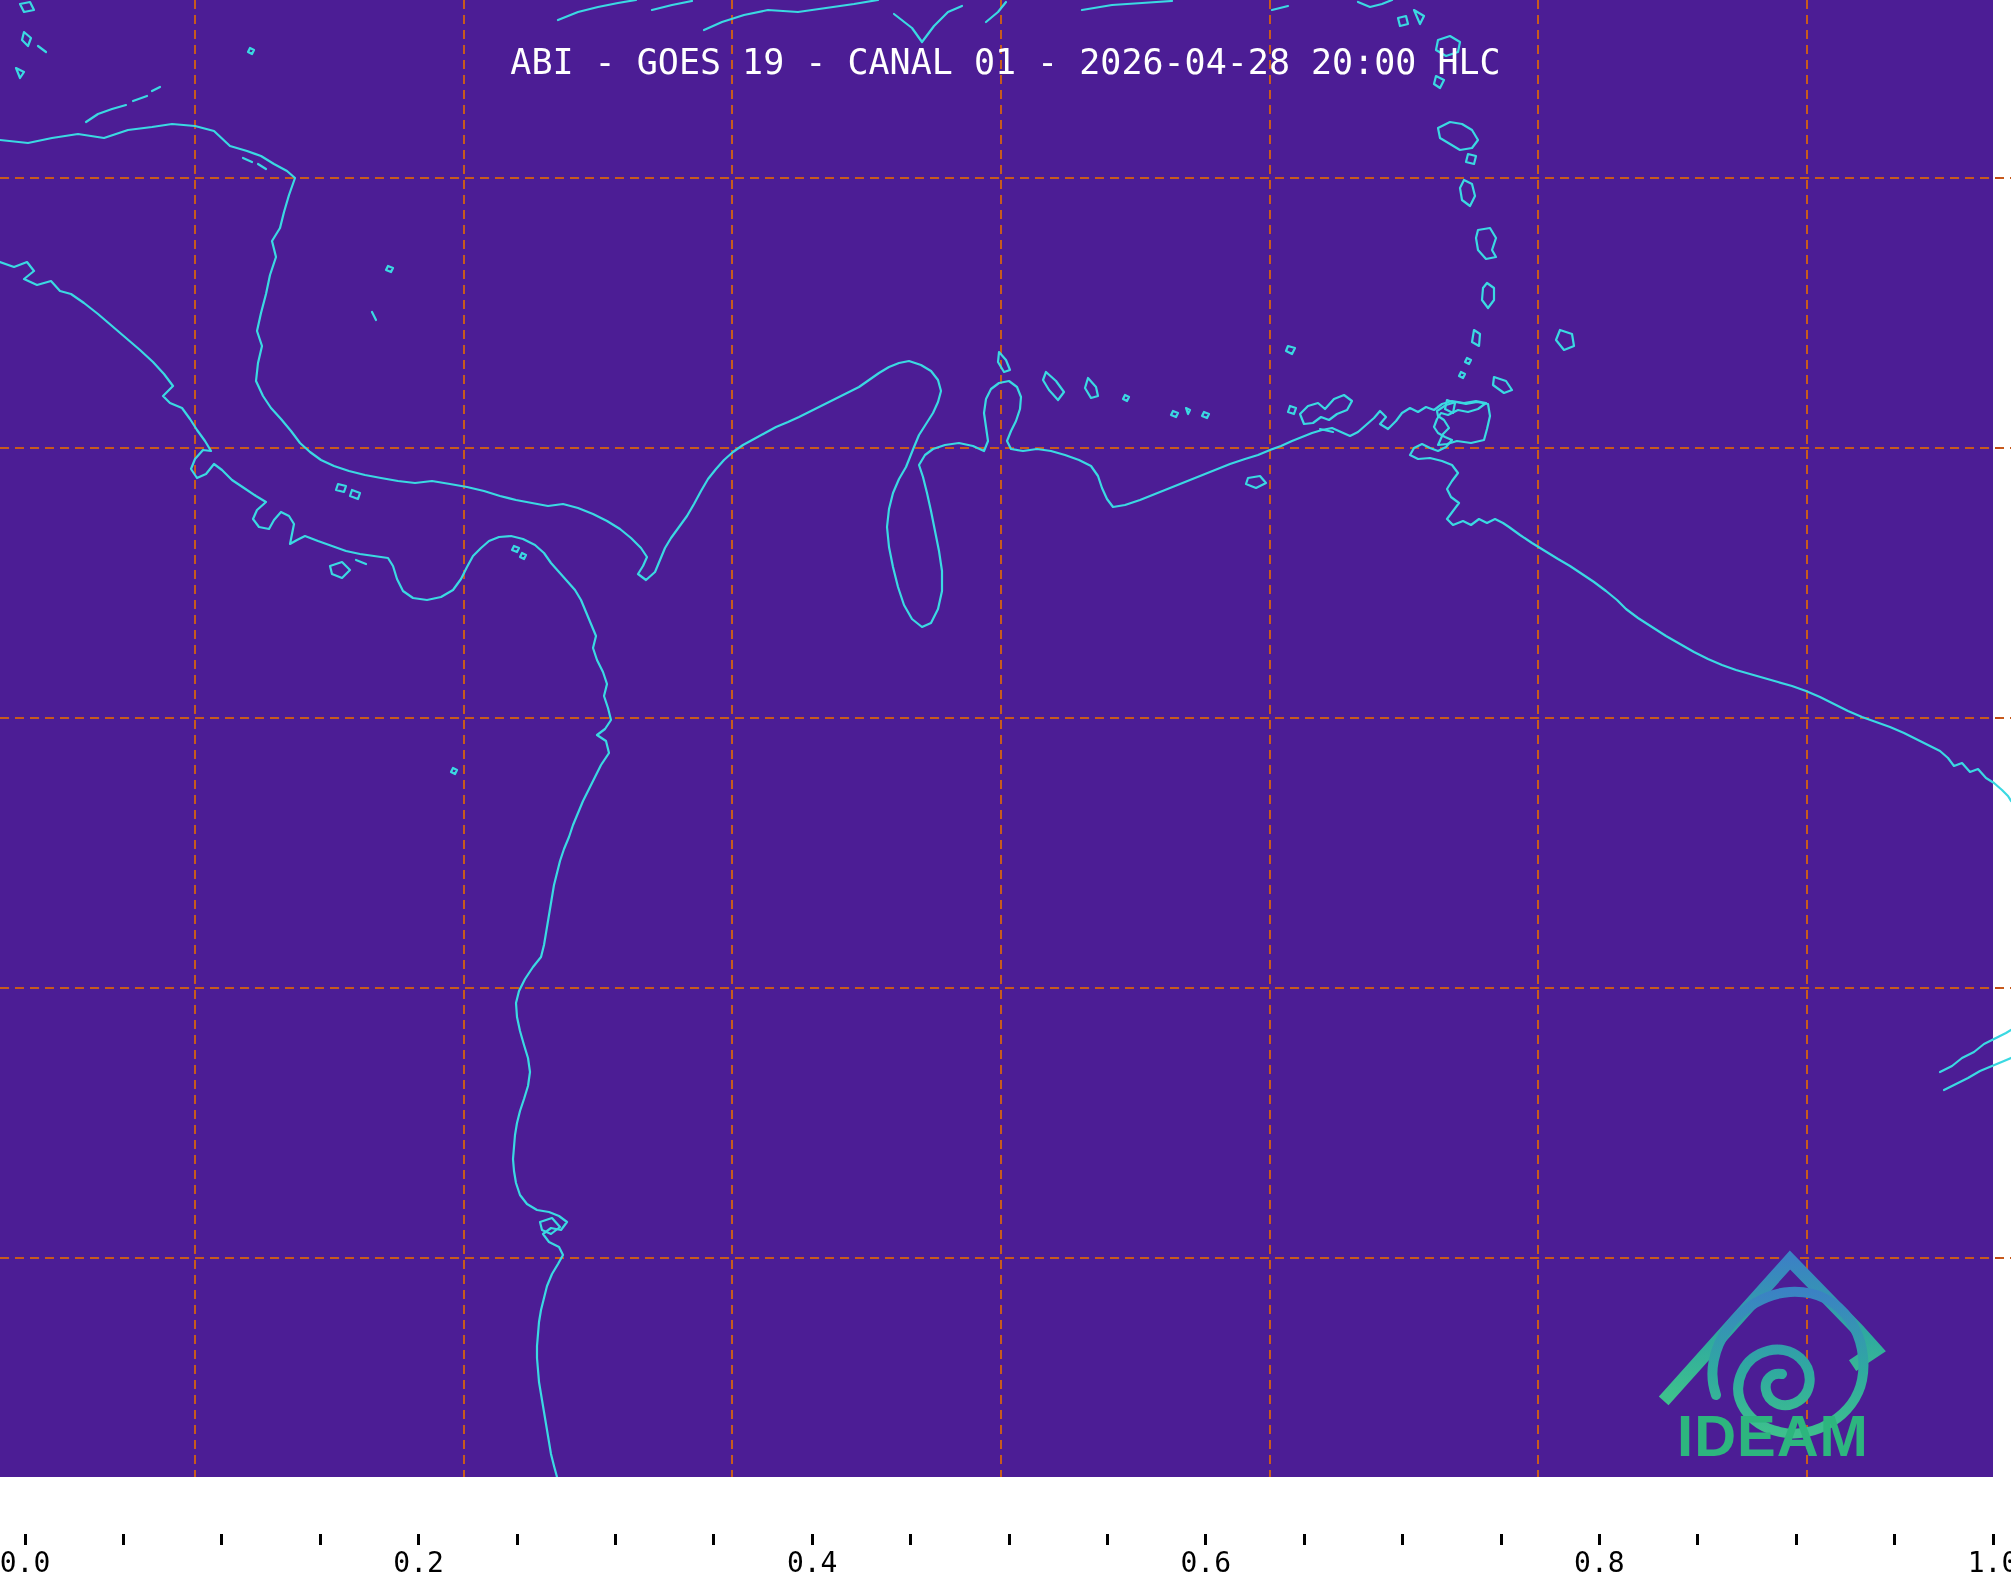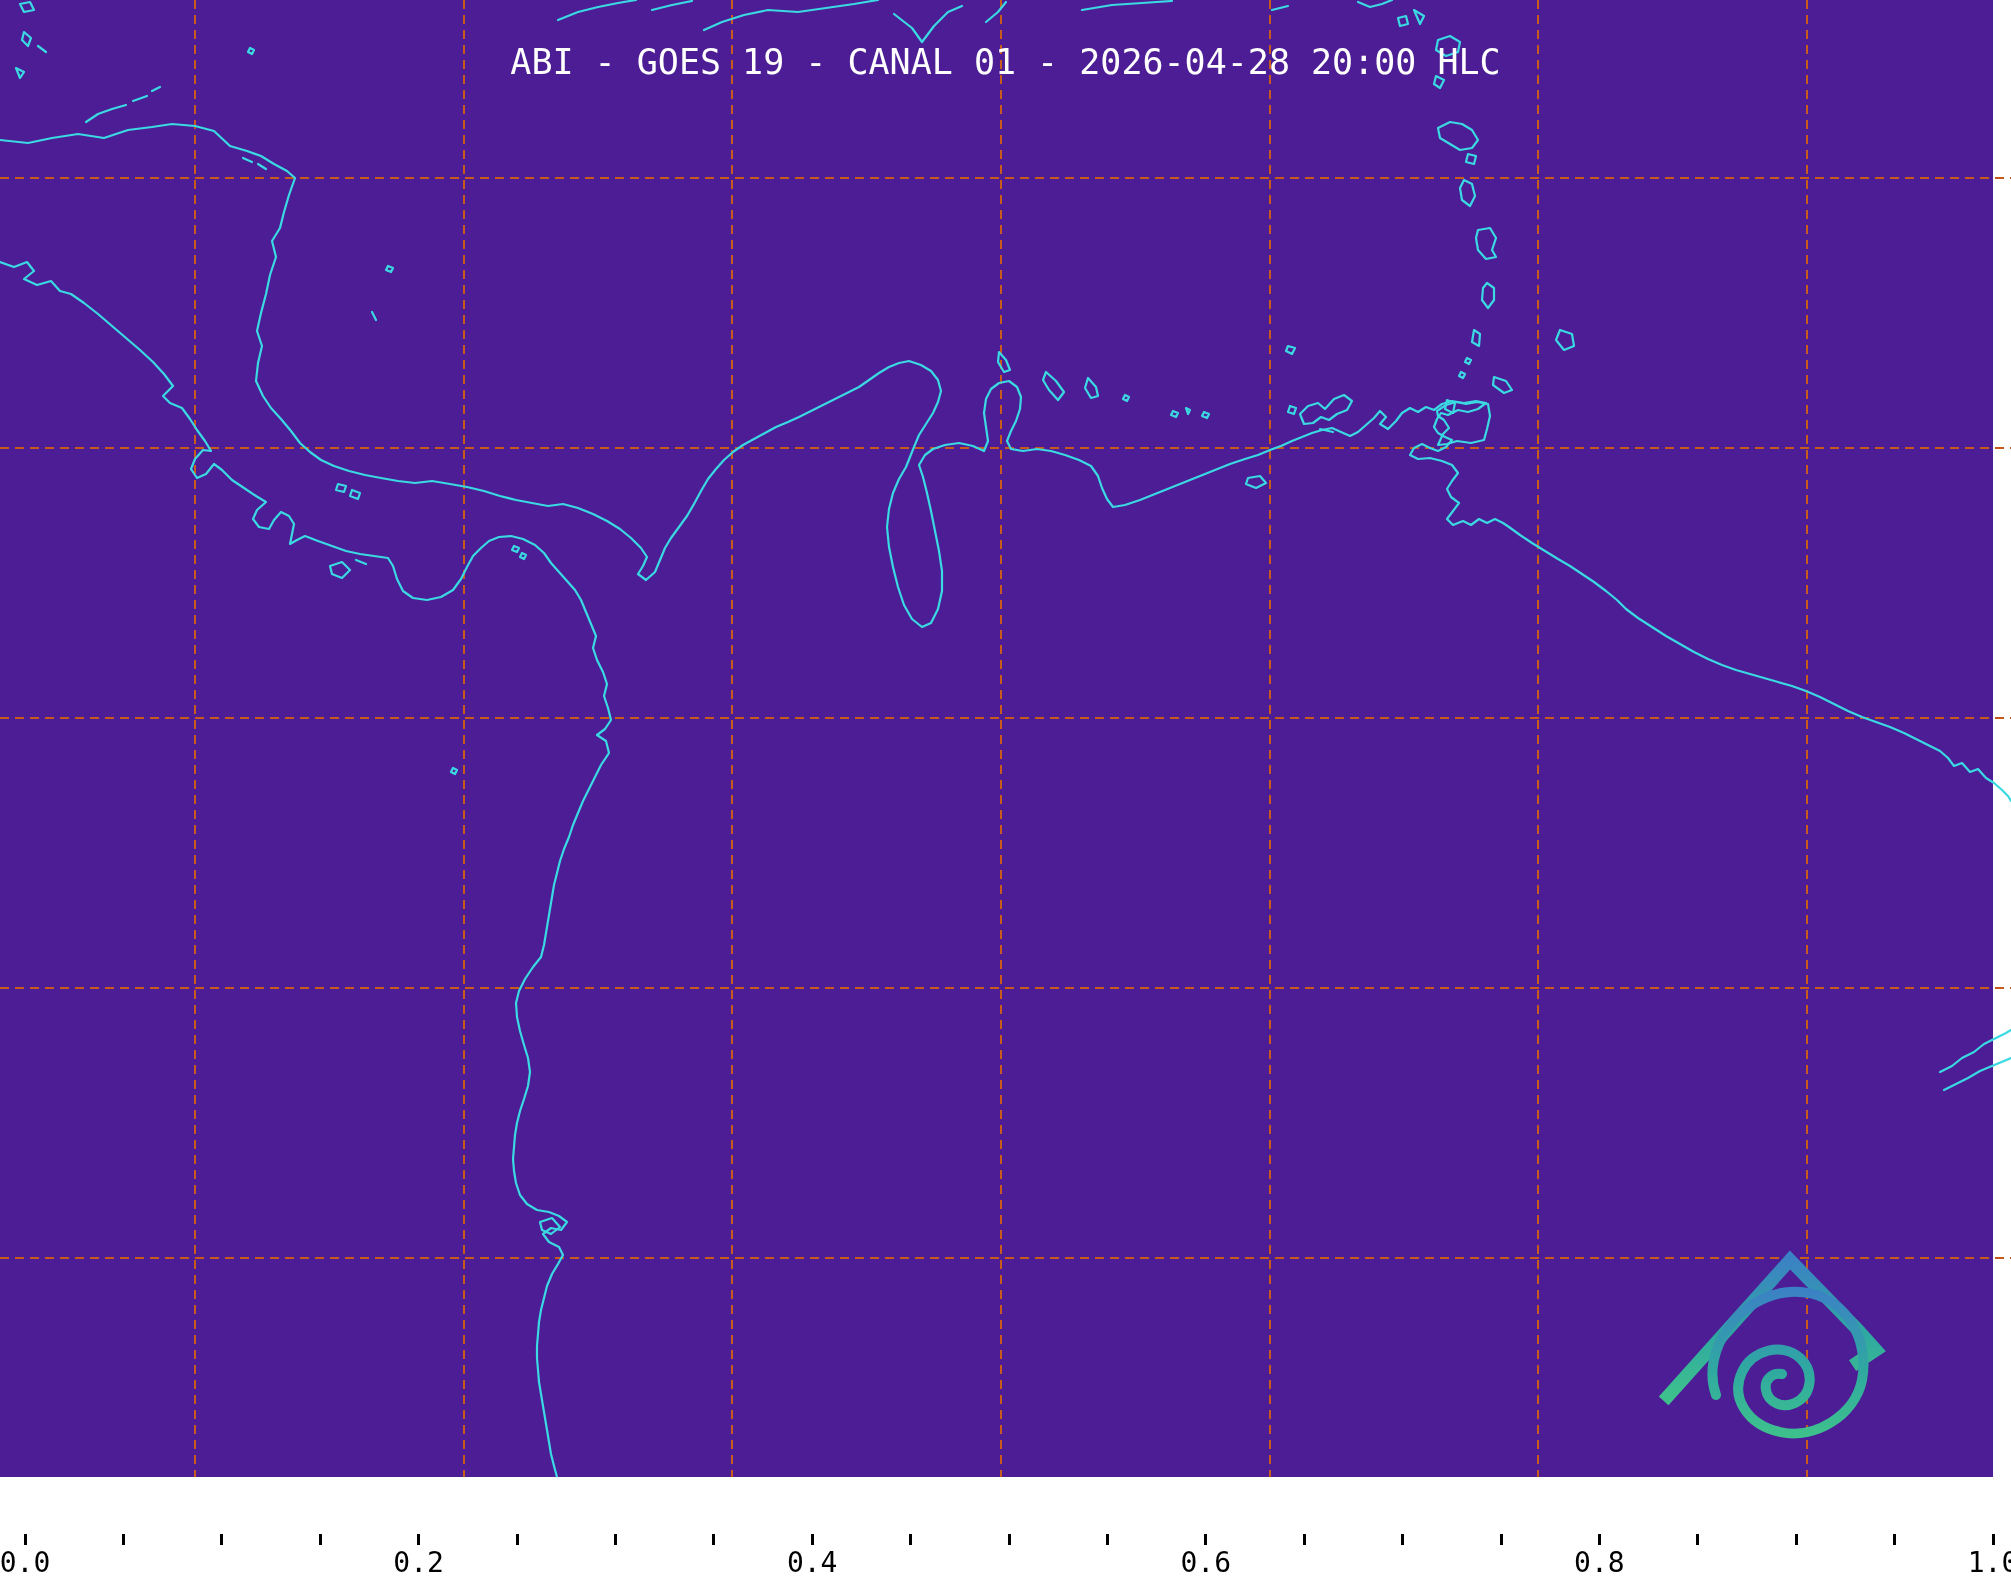--- a/index.html
+++ b/index.html
@@ -116,20 +116,21 @@
           <stop id="lg-s2" offset="55%" stop-color="#2fa9a0"></stop>
           <stop id="lg-s3" offset="100%" stop-color="#3ec08d"></stop>
         </linearGradient>
       </defs>
       <path d="M 18,150 L 140,14 L 208,84 L 226,104 L 208,116" fill="none" stroke="url(#lg)" stroke-width="13" stroke-linecap="square" stroke-linejoin="miter"></path>
       <path d="M 66,149 C 50,104 90,49 140,46 C 195,43 220,94 212,134
                C 205,169 165,194 130,186 C 98,179 80,152 92,126
                C 102,104 132,96 150,112 C 165,126 162,149 145,157
                C 132,163 118,156 116,144 C 114,134 122,126 132,128" fill="none" stroke="url(#lg)" stroke-width="10" stroke-linecap="round"></path>
     </svg>
+    <div id="logo-text" style="color: rgb(45, 181, 126);">IDEAM</div>
   </div>
 
   <div id="cb-ticks">
       <div class="cb-tick" style="left: 23.5px;"></div>
       <div class="cb-tick" style="left: 121.9px;"></div>
       <div class="cb-tick" style="left: 220.3px;"></div>
       <div class="cb-tick" style="left: 318.7px;"></div>
       <div class="cb-tick" style="left: 417.1px;"></div>
       <div class="cb-tick" style="left: 515.5px;"></div>
       <div class="cb-tick" style="left: 613.9px;"></div>

